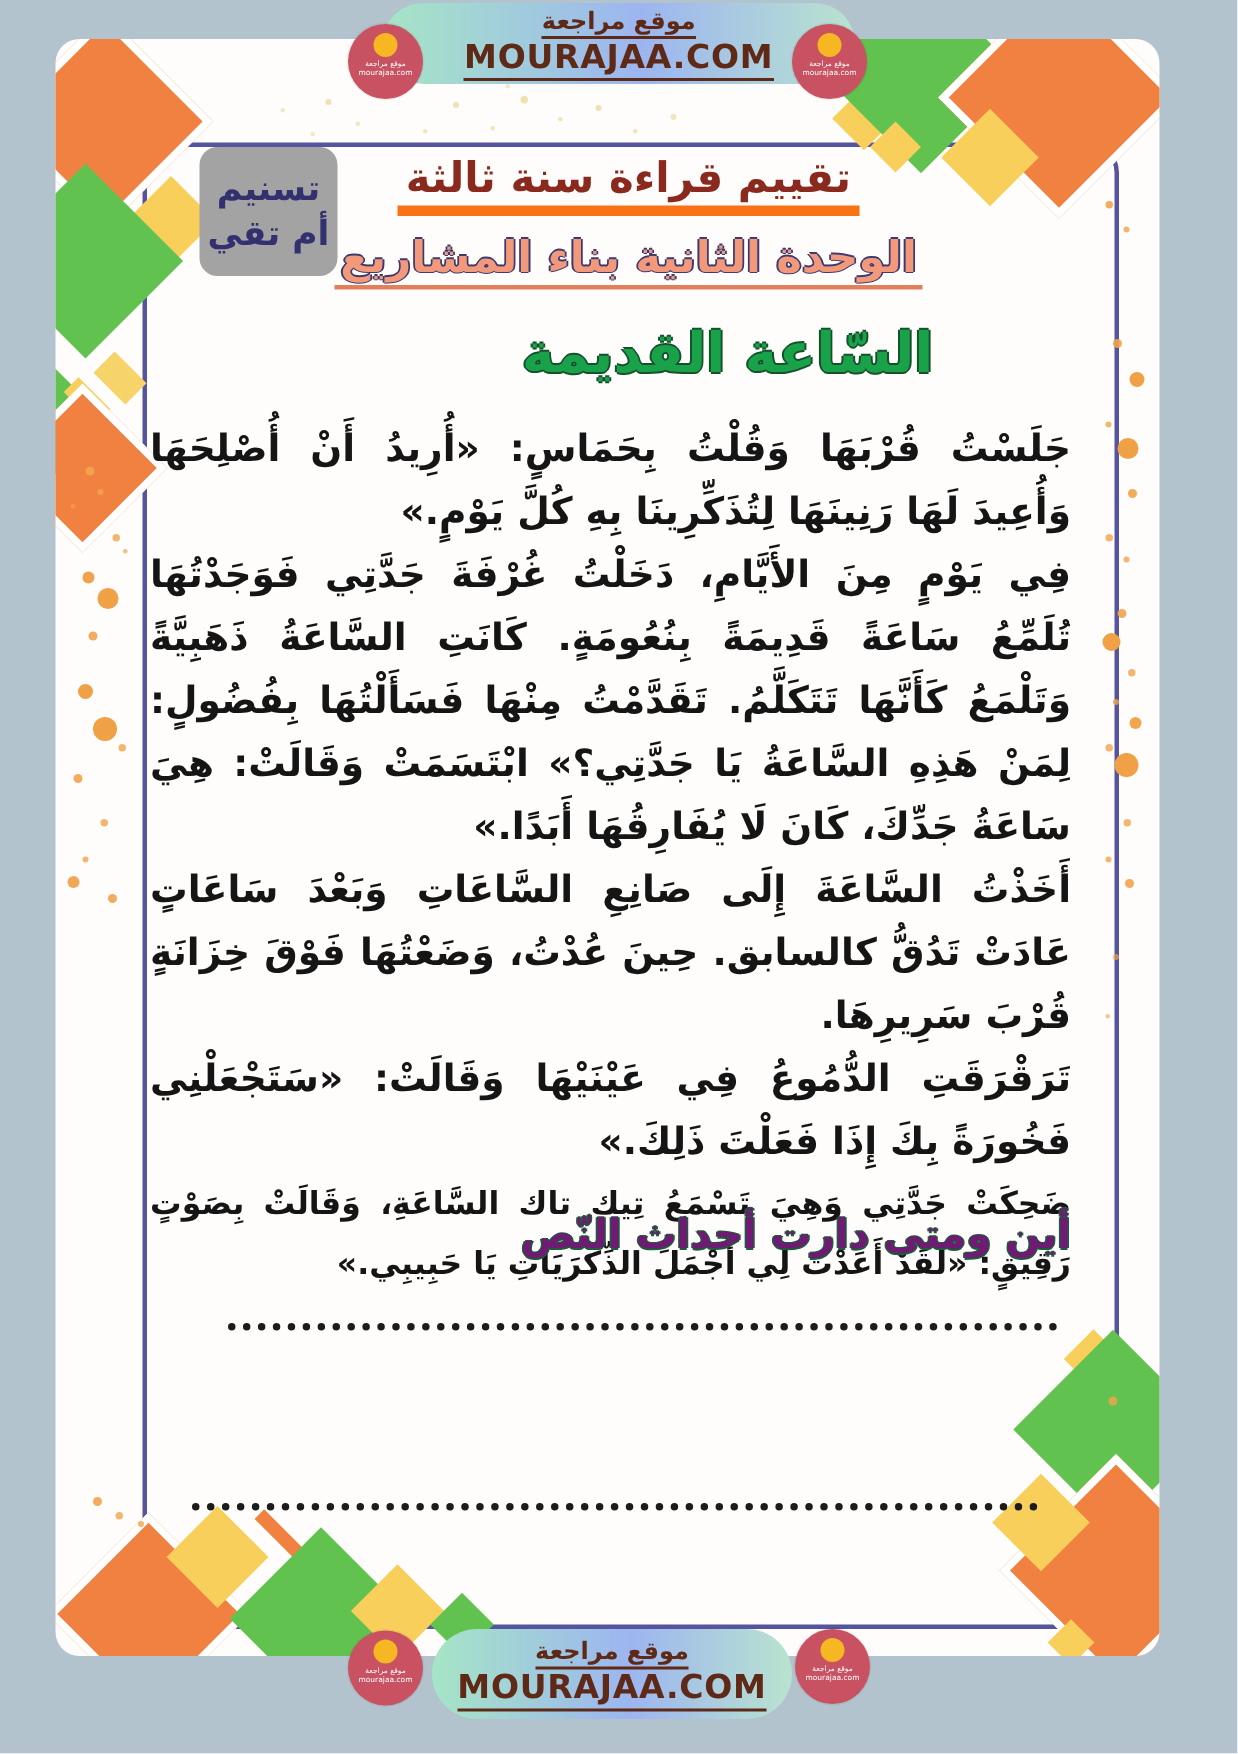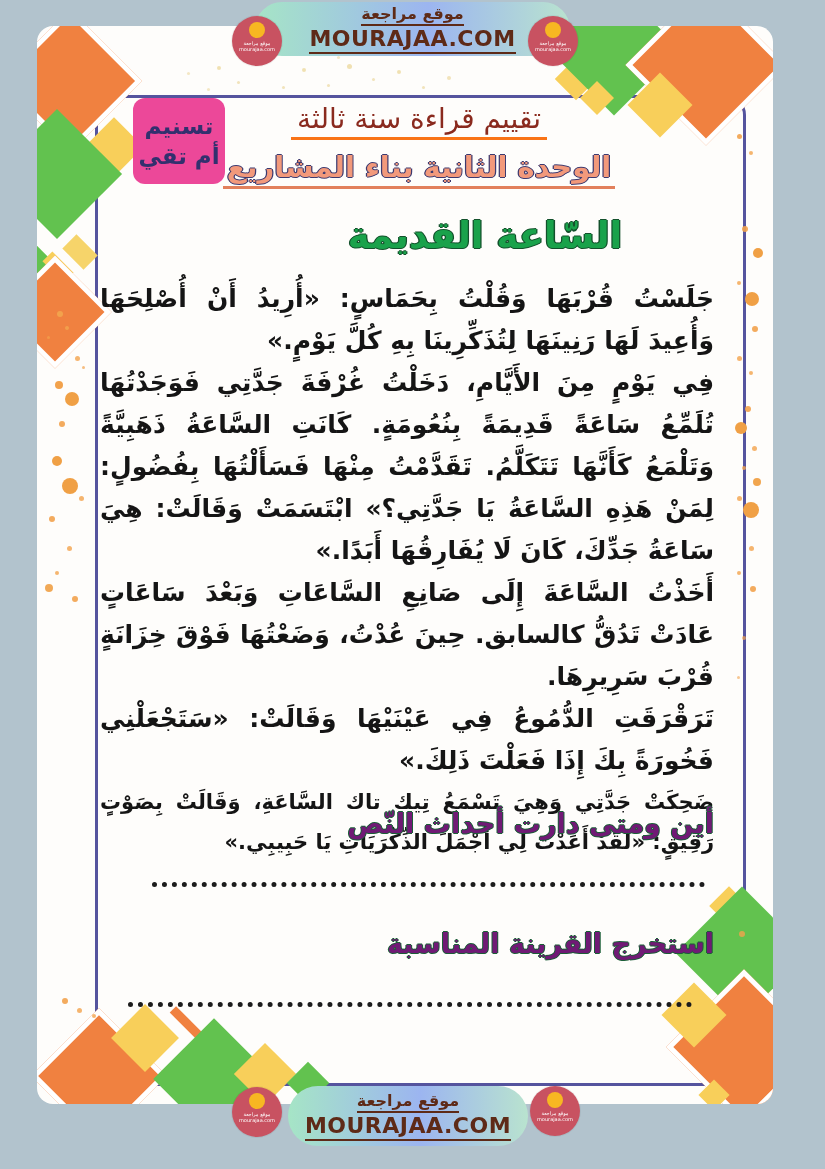--- a/index.html
+++ b/index.html
@@ -32,29 +32,29 @@
             letter-spacing:.5px;line-height:26px;}
 
   
   .logo{position:absolute;width:50px;height:50px;background:#c85261;border-radius:50%;z-index:7;
         text-align:center;box-shadow:0 0 0 1px rgba(0,0,0,.05);}
   .logo .dot{width:16px;height:16px;background:#f7b722;border-radius:50%;margin:6px auto 2px;}
   .logo .t1{color:#fff;font-size:5px;line-height:6px;}
   .logo .t2{color:#fff;font-size:5px;line-height:6px;}
 
   
-  .badge{position:absolute;left:96px;top:72px;width:92px;height:86px;background:#ec4899;
+  .badge{position:absolute;left:96px;top:72px;width:92px;height:86px;background:#a3a3a3;
          border-radius:12px;z-index:3;display:flex;flex-direction:column;align-items:center;
          justify-content:center;color:#32306e;font-weight:bold;font-size:23px;line-height:30px;
          direction:rtl;text-align:center;}
 
   
   .titles{position:absolute;left:58px;top:76px;width:648px;text-align:center;z-index:3;direction:rtl;}
-  .t-assess{display:inline-block;color:#8a2a1e;font-size:28px;font-weight:normal;
-            border-bottom:3px solid #f97316;padding:0 6px 2px;}
+  .t-assess{display:inline-block;color:#8a2a1e;font-size:28px;font-weight:bold;
+            border-bottom:7px solid #f97316;padding:0 6px 2px;}
   .t-unit{display:inline-block;margin-top:10px;color:#f2997b;font-size:29px;font-weight:bold;
           border-bottom:3px solid #e2805c;padding:0 4px 2px;
           text-shadow:1.2px 0 0 #3c3a70,-1.2px 0 0 #3c3a70,0 1.2px 0 #3c3a70,0 -1.2px 0 #3c3a70;}
   .t-story{position:absolute;left:58px;top:188px;width:780px;text-align:center;z-index:3;
            color:#1aa24b;font-size:37px;font-weight:bold;direction:rtl;
            text-shadow:1.3px 0 0 #14512c,-1.3px 0 0 #14512c,0 1.3px 0 #14512c,0 -1.3px 0 #14512c;}
 
   
   .avatar{position:absolute;left:565px;top:94px;width:80px;height:80px;border-radius:50%;
           overflow:hidden;z-index:3;}
@@ -181,21 +181,20 @@
       <p>جَلَسْتُ قُرْبَهَا وَقُلْتُ بِحَمَاسٍ: «أُرِيدُ أَنْ أُصْلِحَهَا وَأُعِيدَ لَهَا رَنِينَهَا لِتُذَكِّرِينَا بِهِ كُلَّ يَوْمٍ.»</p>
       <p>فِي يَوْمٍ مِنَ الأَيَّامِ، دَخَلْتُ غُرْفَةَ جَدَّتِي فَوَجَدْتُهَا تُلَمِّعُ سَاعَةً قَدِيمَةً بِنُعُومَةٍ. كَانَتِ السَّاعَةُ ذَهَبِيَّةً وَتَلْمَعُ كَأَنَّهَا تَتَكَلَّمُ. تَقَدَّمْتُ مِنْهَا فَسَأَلْتُهَا بِفُضُولٍ: لِمَنْ هَذِهِ السَّاعَةُ يَا جَدَّتِي؟» ابْتَسَمَتْ وَقَالَتْ: هِيَ سَاعَةُ جَدِّكَ، كَانَ لَا يُفَارِقُهَا أَبَدًا.»</p>
       <p>أَخَذْتُ السَّاعَةَ إِلَى صَانِعِ السَّاعَاتِ وَبَعْدَ سَاعَاتٍ عَادَتْ تَدُقُّ كالسابق. حِينَ عُدْتُ، وَضَعْتُهَا فَوْقَ خِزَانَةٍ قُرْبَ سَرِيرِهَا.</p>
       <p>تَرَقْرَقَتِ الدُّمُوعُ فِي عَيْنَيْهَا وَقَالَتْ: «سَتَجْعَلْنِي فَخُورَةً بِكَ إِذَا فَعَلْتَ ذَلِكَ.»</p>
       <p class="small">ضَحِكَتْ جَدَّتِي وَهِيَ تَسْمَعُ تِيك تاك السَّاعَةِ، وَقَالَتْ بِصَوْتٍ رَقِيقٍ: «لَقَدْ أَعَدْتَ لِي أَجْمَلَ الذِّكْرَيَاتِ يَا حَبِيبِي.»</p>
     </div>
 
     <div class="q" style="top:782px;">أين ومتى دارت أحداث النّص</div>
     <div class="answer-line" style="left:115px;top:856px;width:553px;"></div>
 
-    <div class="q" style="top:902px;">استخرج القرينة المناسبة</div>
     <div class="answer-line" style="left:91px;top:976px;width:564px;"></div>
 
   </div>
 
   <div class="pill" style="left:255px;top:2px;width:315px;height:54px;">
     <span class="ar">موقع مراجعة</span>
     <span class="en">MOURAJAA.COM</span>
   </div>
   <div class="logo" style="left:232px;top:16px;">
     <div class="dot"></div>

